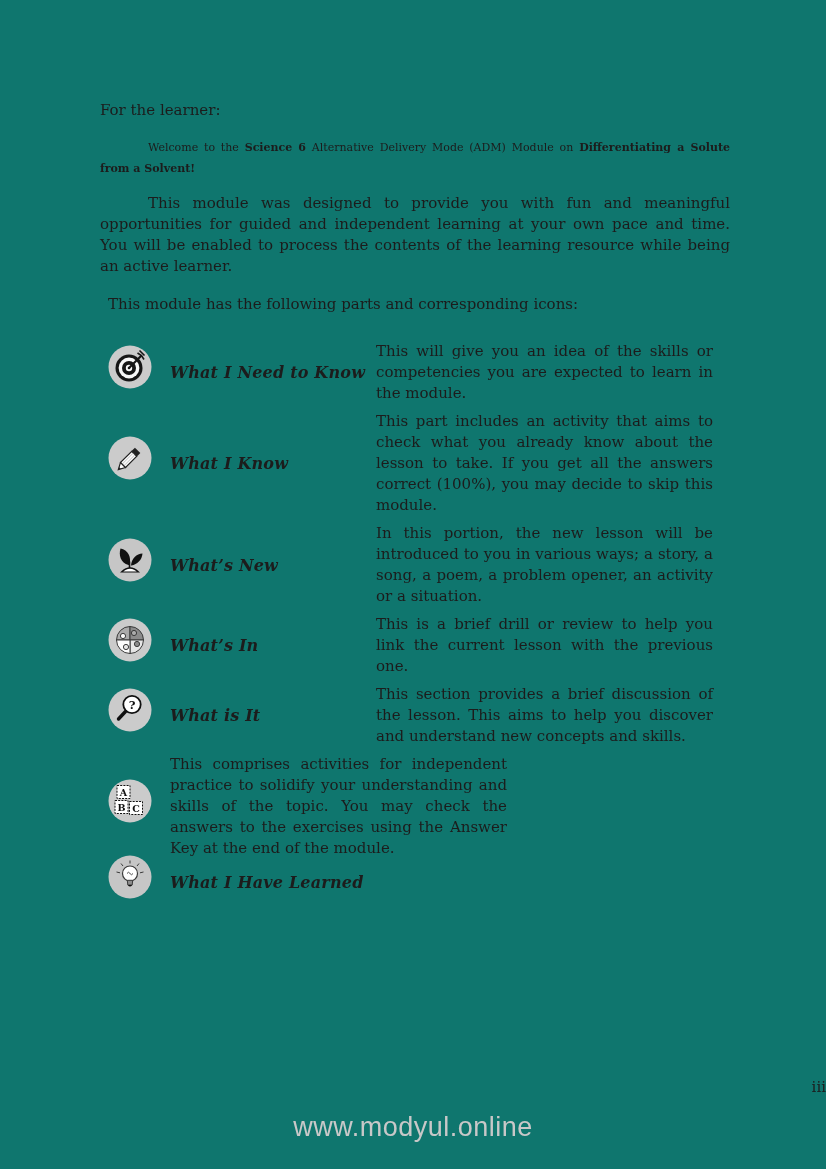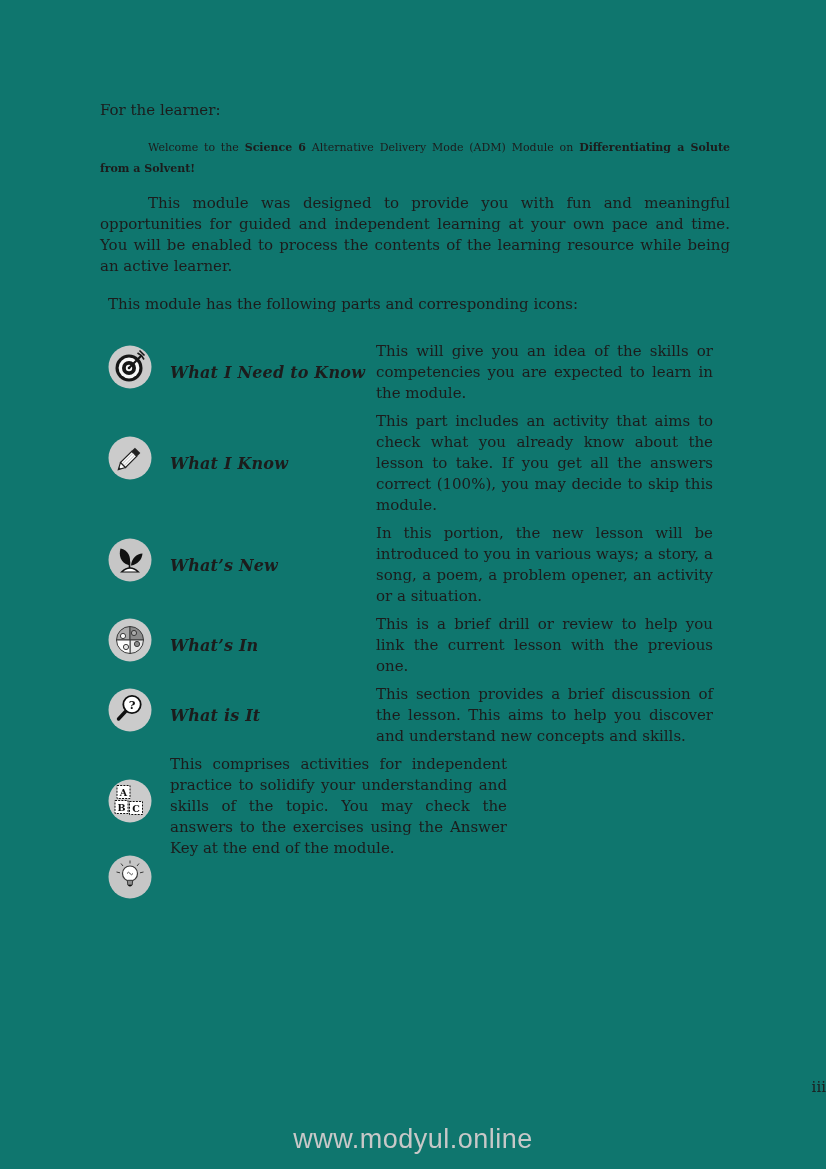--- a/index.html
+++ b/index.html
@@ -82,21 +82,20 @@
   }
   .watermark {
     position: absolute;
     left: 0; right: 0;
     top: 1112px;
     text-align: center;
     font-family: "Liberation Sans", sans-serif;
     font-size: 27px;
     letter-spacing: 0.5px;
     color: #c8c8c8;
-    margin-top: 12px;
   }
   b { font-weight: bold; }
 </style>
 </head>
 <body>
 
 <div class="page">
   <div class="content">
 
     <p class="learner-line">For the learner:</p>
@@ -219,20 +218,21 @@
               <line x1="31" y1="8.5" x2="29" y2="11"></line>
               <line x1="8.5" y1="17" x2="12" y2="17.8"></line>
               <line x1="35.5" y1="17" x2="32" y2="17.8"></line>
             </g>
             <circle cx="22" cy="18.5" r="7.5" fill="#fefefe" stroke="#3b3b3b" stroke-width="1.2"></circle>
             <path d="M19 18.5 q1.5 -2.5 3 0 q1.5 2.5 3 0" fill="none" stroke="#3b3b3b" stroke-width="0.9"></path>
             <path d="M19.3 25.3 L24.7 25.3 L24.2 30 L19.8 30 Z" fill="#8d8d8d" stroke="#3b3b3b" stroke-width="1"></path>
             <path d="M19.8 30 Q22 33 24.2 30 Z" fill="#101010"></path>
           </svg>
         </div>
+        <div class="label-cell">What I Have Learned</div>
       </div>
 
     </div>
   </div>
 
   <div class="page-number">iii</div>
   <div class="watermark">www.modyul.online</div>
 </div>
 
 </body></html>

